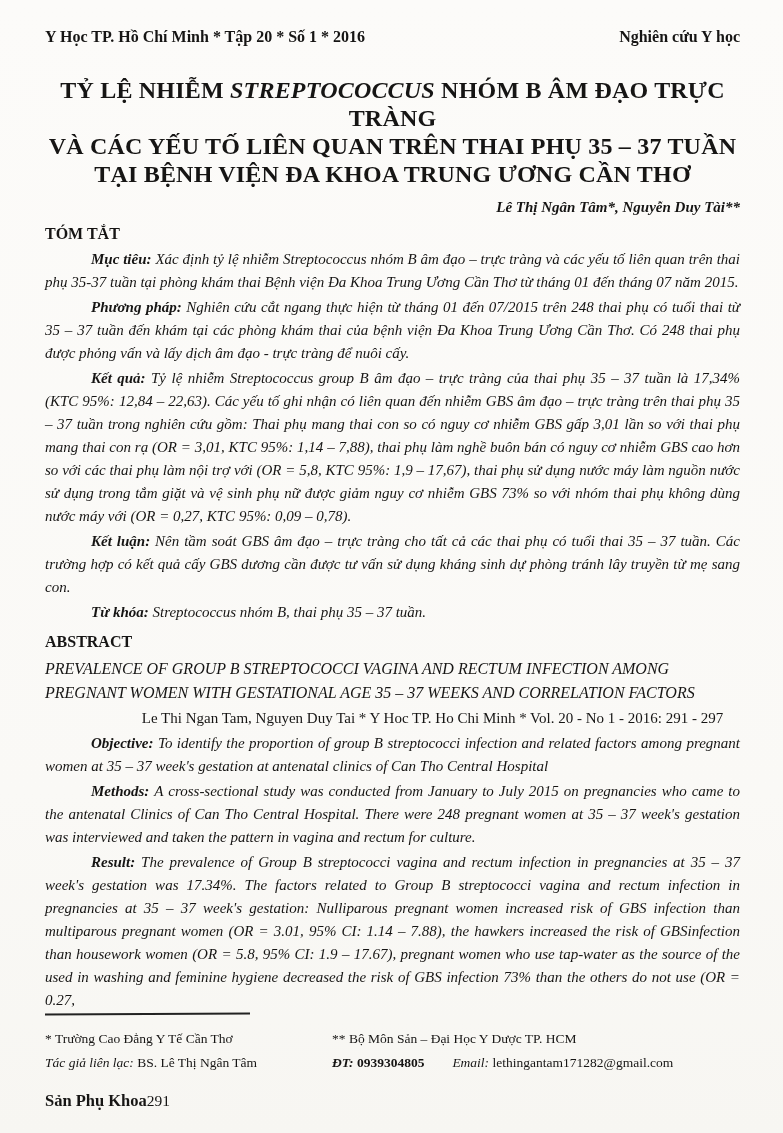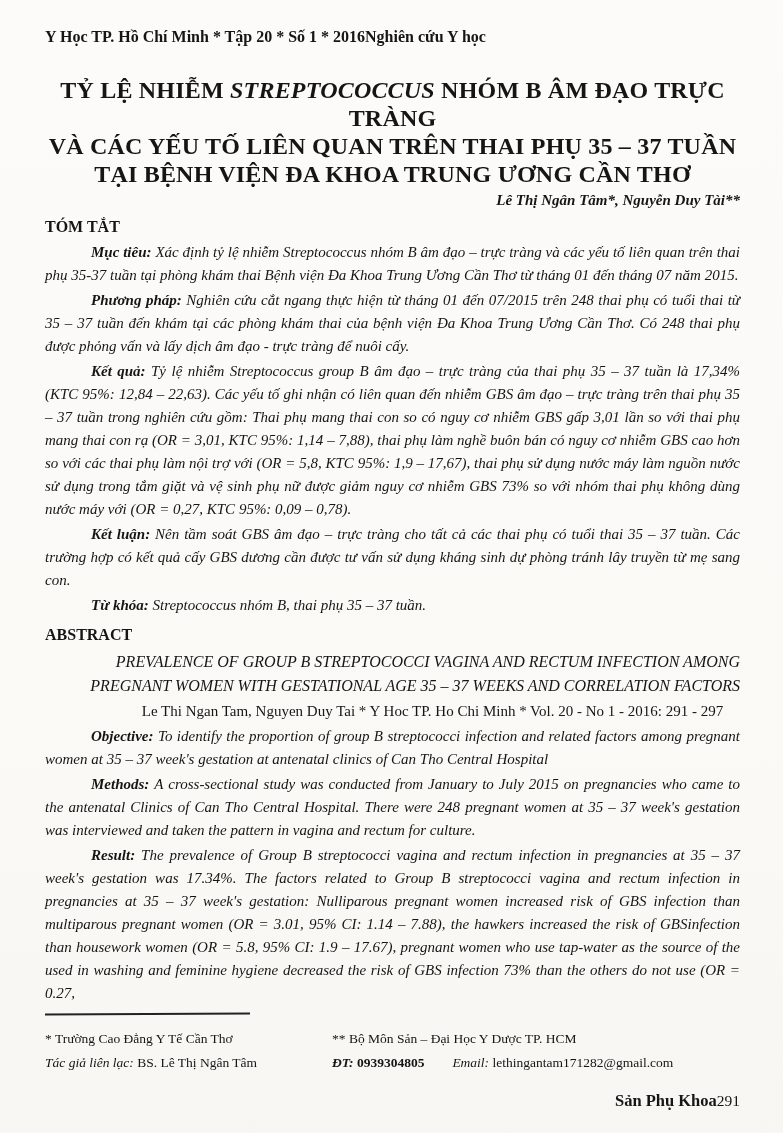--- a/index.html
+++ b/index.html
@@ -12,35 +12,35 @@
   }
   .page {
     position: relative;
     width: 783px; height: 1133px;
     box-sizing: border-box;
     background: linear-gradient(180deg, #fcfbf9 0%, #faf9f6 70%, #f7f6f2 100%);
     padding: 28px 43px 0 45px;
   }
   
   .runhead {
-    display: flex; align-items: baseline;
+    display: flex; justify-content: space-between; align-items: baseline;
     font-size: 16px; font-weight: 700;
   }
   
   .title {
     margin-top: 30px;
     text-align: center;
     font-size: 24px; font-weight: 700;
     line-height: 28px;
     letter-spacing: 0.2px;
   }
   .title .sp-italic { font-style: italic; }
   
   .authors {
-    margin-top: 4px;
+    margin-top: 11px;
     text-align: right;
     font-size: 15px; font-weight: 700; font-style: italic;
   }
   
   .sec-head {
     margin-top: 6px;
     font-size: 16px; font-weight: 700;
     line-height: 24px;
   }
   
@@ -48,21 +48,21 @@
     margin: 2px 0 0 0;
     font-size: 15px; font-style: italic;
     line-height: 23px;
     text-align: justify;
     text-indent: 30px;
   }
   .para .lead { font-weight: 700; margin-left: 16px; }
   
   .abs-title {
     margin-top: 3px;
-    text-align: right;
+    text-align: left;
     font-size: 16px; font-style: italic;
     line-height: 24px;
   }
   .citation {
     margin-top: 1px;
     padding-left: 80px;
     text-align: center;
     font-size: 15px;
     line-height: 24px;
   }
@@ -82,21 +82,21 @@
     font-size: 13.5px;
     line-height: 24px;
     align-items: center;
   }
   .fn-row .col-a { width: 287px; }
   .fn-row .it { font-style: italic; }
   .fn-row .bold { font-weight: 700; }
   .fn-row .gap { width: 28px; }
   .pagefoot {
     margin-top: 16px;
-    display: flex; justify-content: flex-end; align-items: baseline;
+    display: flex; justify-content: flex-start; align-items: baseline;
   }
   .pagefoot .sec { font-size: 16.5px; font-weight: 700; }
   .pagefoot .num { font-size: 15.5px; font-weight: 400; }
 </style>
 </head>
 <body>
 
 <div class="page">
 
   <div class="runhead">

